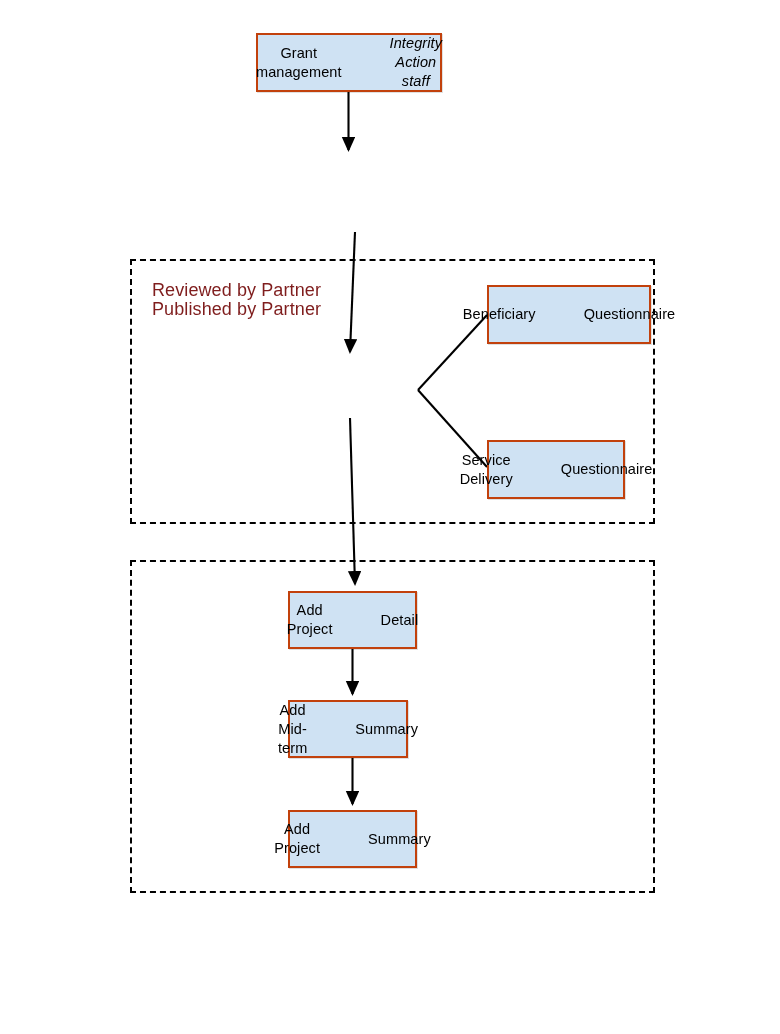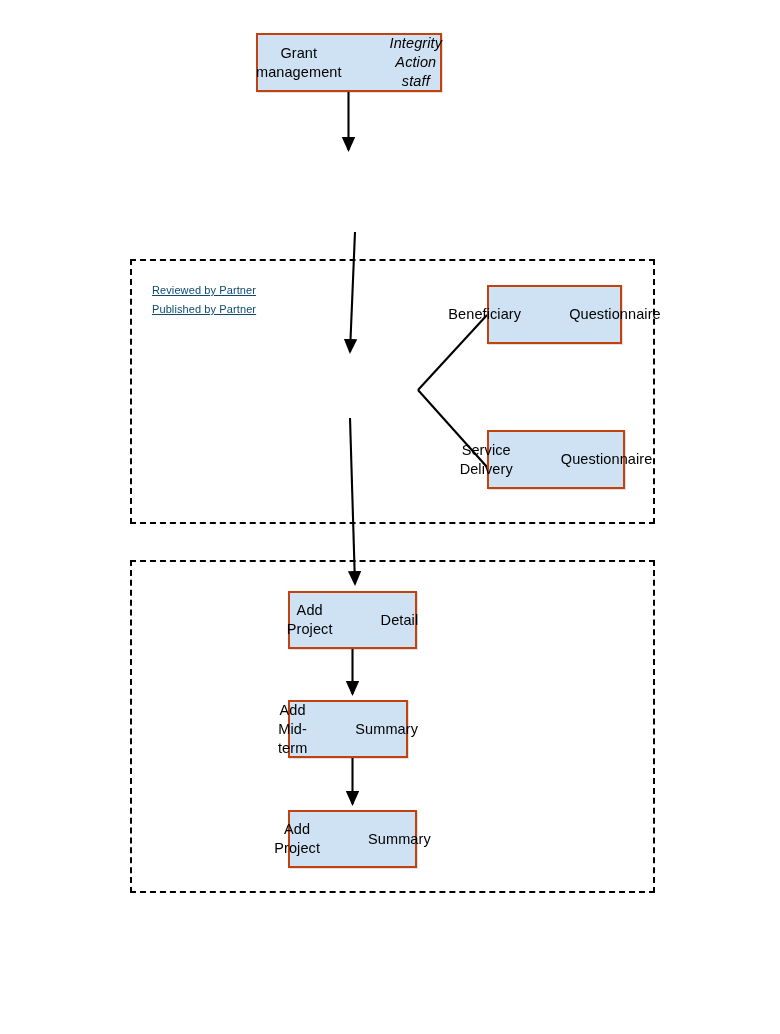--- a/index.html
+++ b/index.html
@@ -30,26 +30,25 @@
     pointer-events: none;
   }
   .group-region {
     position: absolute;
     border: 2px dashed #000000;
     box-sizing: border-box;
     background: transparent;
   }
   .group-label {
     position: absolute;
-    font-size: 11px;
+    font-size: 18px;
     line-height: 19px;
-    color: #0c4a6e;
+    color: #7f1d1d;
     white-space: pre-line;
     letter-spacing: 0.1px;
-    text-decoration: underline;
   }
   .node {
     position: absolute;
     box-sizing: border-box;
     background: #cfe2f3;
     border: 2px solid #c2410c;
     display: flex;
     flex-direction: row;
     align-items: center;
     justify-content: center;
@@ -97,26 +96,26 @@
 
   <div class="group-region" style="left:130px; top:560px; width:525px; height:333px;"></div>
 
   <div class="node actor" style="left:256px; top:33px; width:186px; height:59px;">
     <span class="line1">Grant management</span>
     <span class="line2" style="font-style: italic;">Integrity Action staff</span>
   </div>
 
 
 
-  <div class="node" style="left:487px; top:285px; width:135px; height:59px;">
+  <div class="node" style="left:487px; top:285px; width:164px; height:59px;">
     <span class="line1">Beneficiary</span>
     <span class="line2" style="font-style: normal;">Questionnaire</span>
   </div>
 
-  <div class="node" style="left:487px; top:430px; width:138px; height:59px;">
+  <div class="node" style="left:487px; top:440px; width:138px; height:59px;">
     <span class="line1">Service Delivery</span>
     <span class="line2" style="font-style: normal;">Questionnaire</span>
   </div>
 
   <div class="node" style="left:288px; top:591px; width:129px; height:58px;">
     <span class="line1">Add Project</span>
     <span class="line2" style="font-style: normal; text-align: right;">Detail</span>
   </div>
 
   <div class="node" style="left:288px; top:700px; width:120px; height:58px;">

